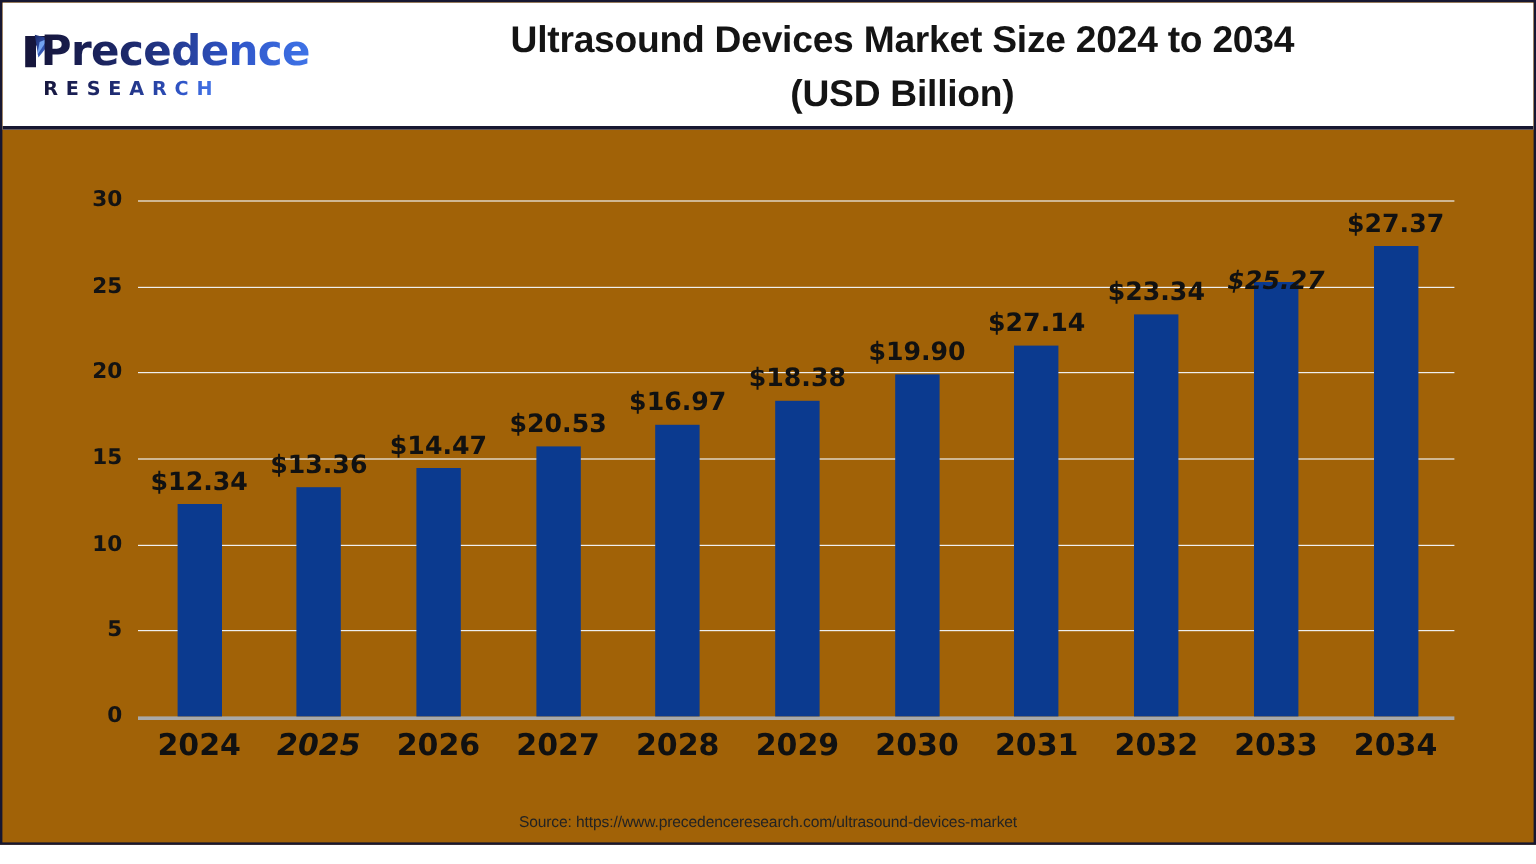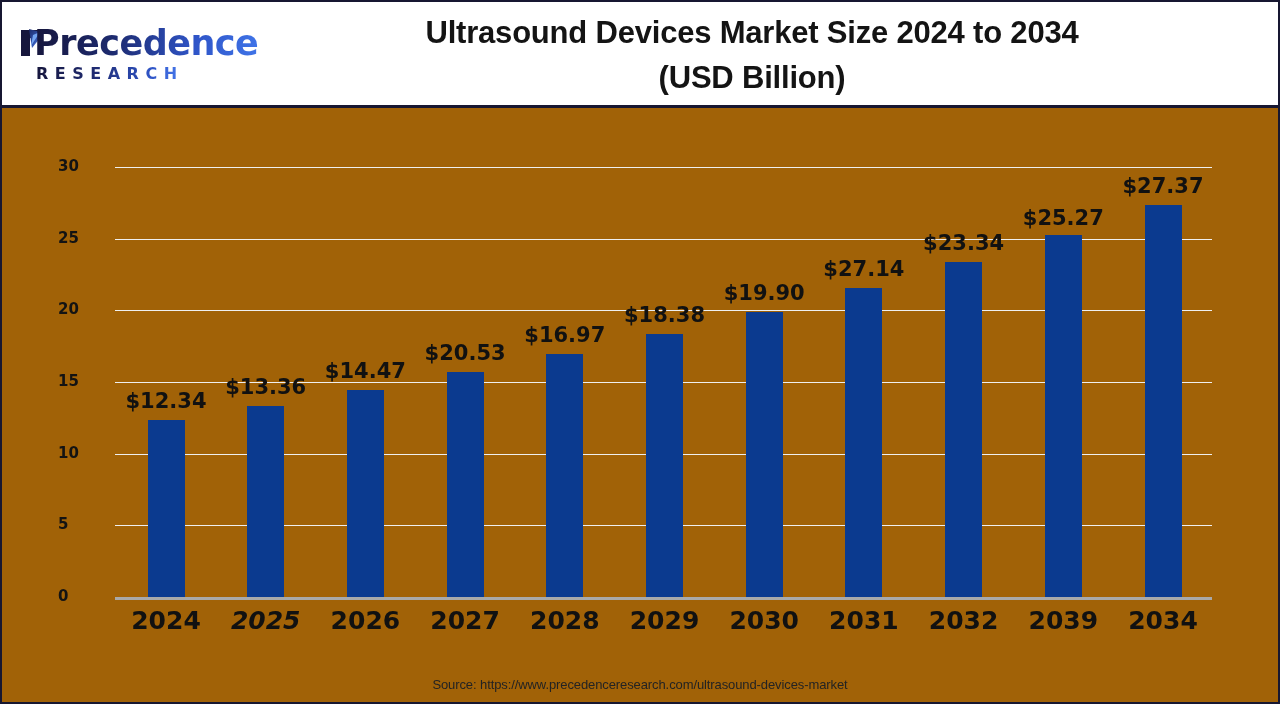--- a/index.html
+++ b/index.html
@@ -115,23 +115,24 @@
     position: absolute;
     left: 113px;
     width: 1097px;
     height: 3px;
     background: #a9a9a9;
   }
   .ytick {
     position: absolute;
     right: 0;
     width: 44px;
-    font-family: "DejaVu Sans", sans-serif;
-    font-weight: bold;
-    font-size: 15px;
+    text-align: right;
+    font-family: "DejaVu Sans", sans-serif;
+    font-weight: bold;
+    font-size: 18px;
     color: #131313;
     line-height: 17px;
   }
   #ylabels { position: absolute; left: 40px; top: 0; width: 60px; height: 610px; }
 
   #bars { position: absolute; left: 0; top: 0; width: 1276px; height: 610px; }
 
   .bar {
     position: absolute;
     width: 37px;
@@ -244,22 +245,22 @@
         <div class="bar" style="left: 743.7px; top: 203.767px; height: 285.233px; background: rgb(11, 58, 143);"></div>
         <div class="bar-value" style="left: 702.2px; top: 173.767px;">$19.90</div>
         <div class="bar-cat" style="left: 702.2px;">2030</div>
         <div class="bar" style="left: 843.4px; top: 180.117px; height: 308.883px; background: rgb(11, 58, 143);"></div>
         <div class="bar-value" style="left: 801.9px; top: 150.117px;">$27.14</div>
         <div class="bar-cat" style="left: 801.9px;">2031</div>
         <div class="bar" style="left: 943.1px; top: 154.46px; height: 334.54px; background: rgb(11, 58, 143);"></div>
         <div class="bar-value" style="left: 901.6px; top: 124.46px;">$23.34</div>
         <div class="bar-cat" style="left: 901.6px;">2032</div>
         <div class="bar" style="left: 1042.8px; top: 126.797px; height: 362.203px; background: rgb(11, 58, 143);"></div>
-        <div class="bar-value" style="left: 1001.3px; top: 99px;">$25.27</div>
-        <div class="bar-cat" style="left: 1001.3px;">2039</div>
+        <div class="bar-value" style="left: 1001.3px; top: 115px; font-style: italic;">$25.27</div>
+        <div class="bar-cat" style="left: 1001.3px;">2033</div>
         <div class="bar" style="left: 1142.5px; top: 96.6967px; height: 392.303px; background: rgb(11, 58, 143);"></div>
         <div class="bar-value" style="left: 1101px; top: 66.6967px;">$27.37</div>
         <div class="bar-cat" style="left: 1101px;">2034</div>
       </div>
   </div>
 
   <div id="source">Source: https://www.precedenceresearch.com/ultrasound-devices-market</div>
 </div>
 
 </body></html>

